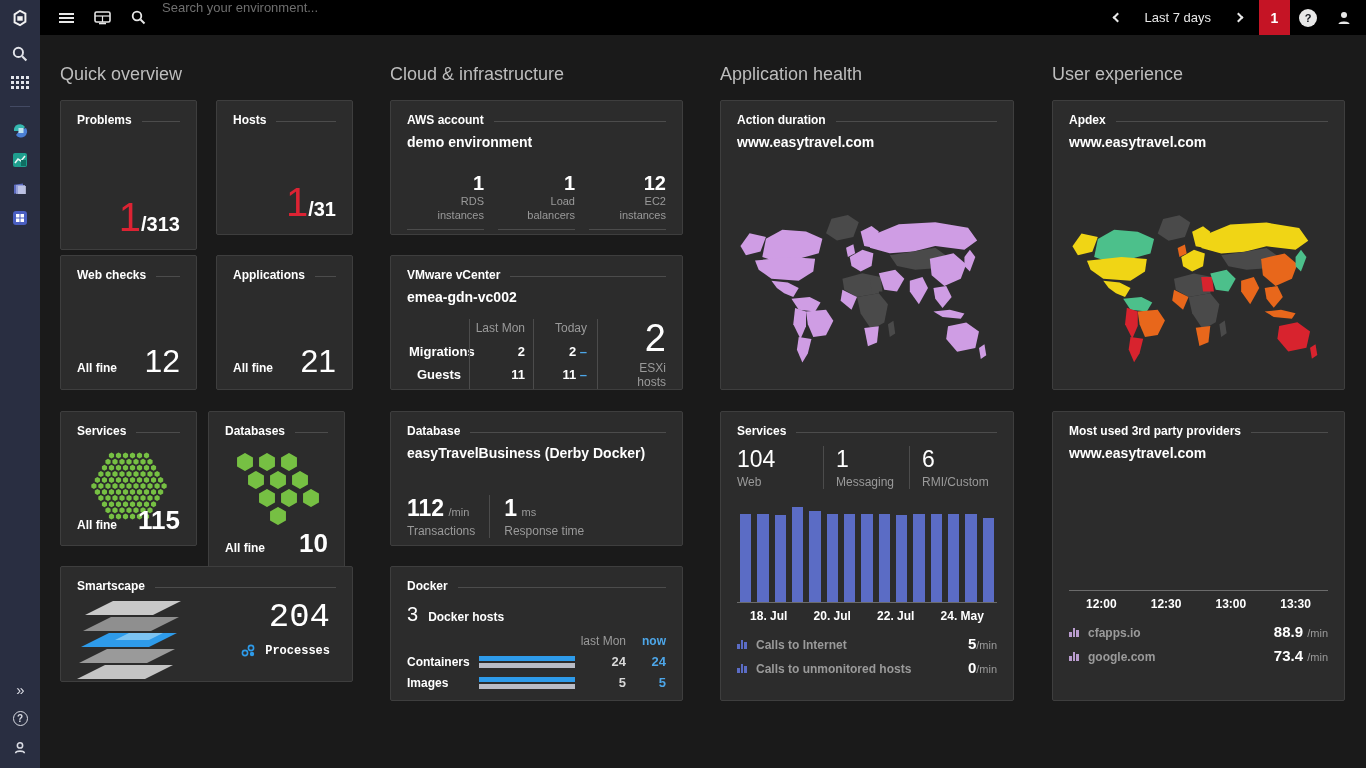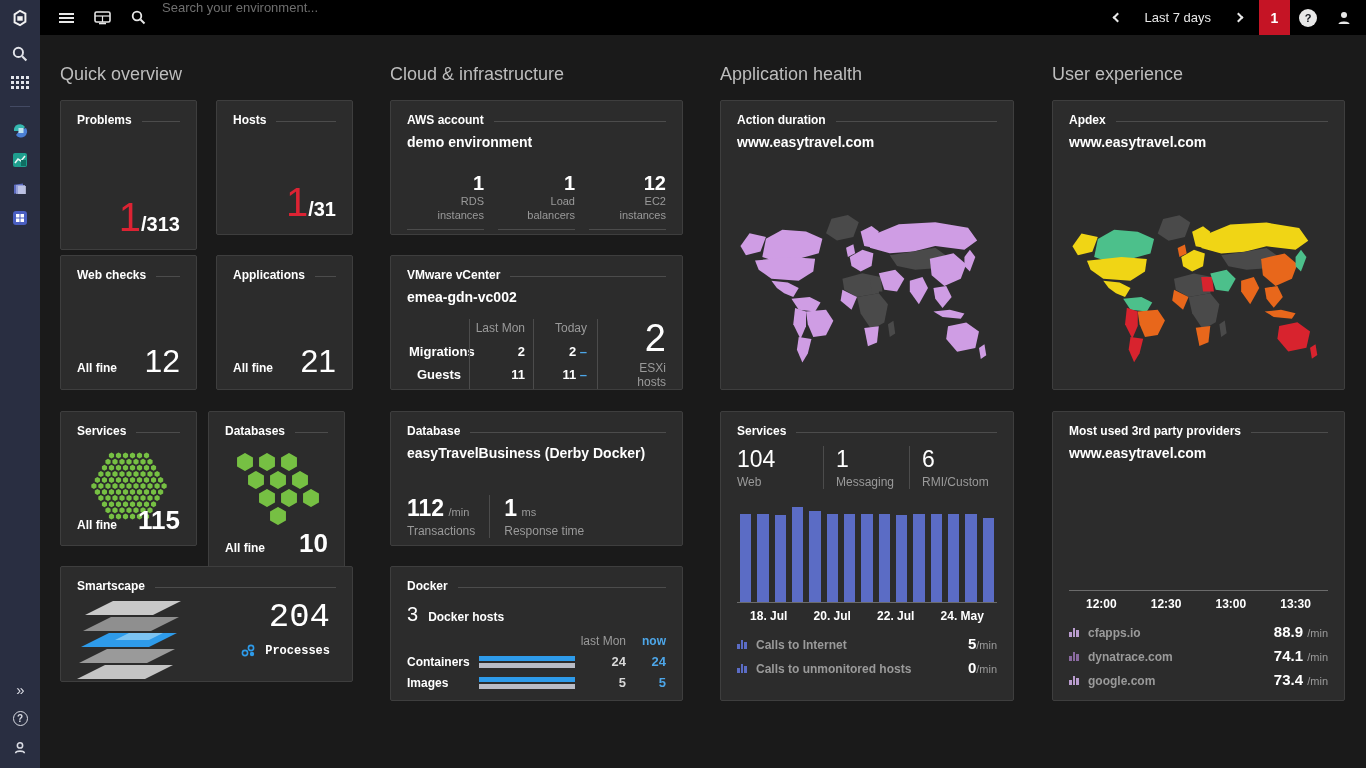--- a/index.html
+++ b/index.html
@@ -826,29 +826,20 @@
       <span class="mini-bars">
           <i style="height:5px;background:#b99cce"></i>
           <i style="height:9px;background:#b99cce"></i>
           <i style="height:7px;background:#b99cce"></i>
         </span>
       <span class="leg-lbl">cfapps.io</span>
       <span class="leg-val"><span>88.9</span> <span class="leg-unit">/min</span></span>
     </div>
     <div class="leg-row">
       <span class="mini-bars">
-          <i style="height:5px;background:#8a6aa0"></i>
-          <i style="height:9px;background:#8a6aa0"></i>
-          <i style="height:7px;background:#8a6aa0"></i>
-        </span>
-      <span class="leg-lbl">dynatrace.com</span>
-      <span class="leg-val"><span>74.1</span> <span class="leg-unit">/min</span></span>
-    </div>
-    <div class="leg-row">
-      <span class="mini-bars">
           <i style="height:5px;background:#b99cce"></i>
           <i style="height:9px;background:#b99cce"></i>
           <i style="height:7px;background:#b99cce"></i>
         </span>
       <span class="leg-lbl">google.com</span>
       <span class="leg-val"><span>73.4</span> <span class="leg-unit">/min</span></span>
     </div>
   </div>
 </div>
 

